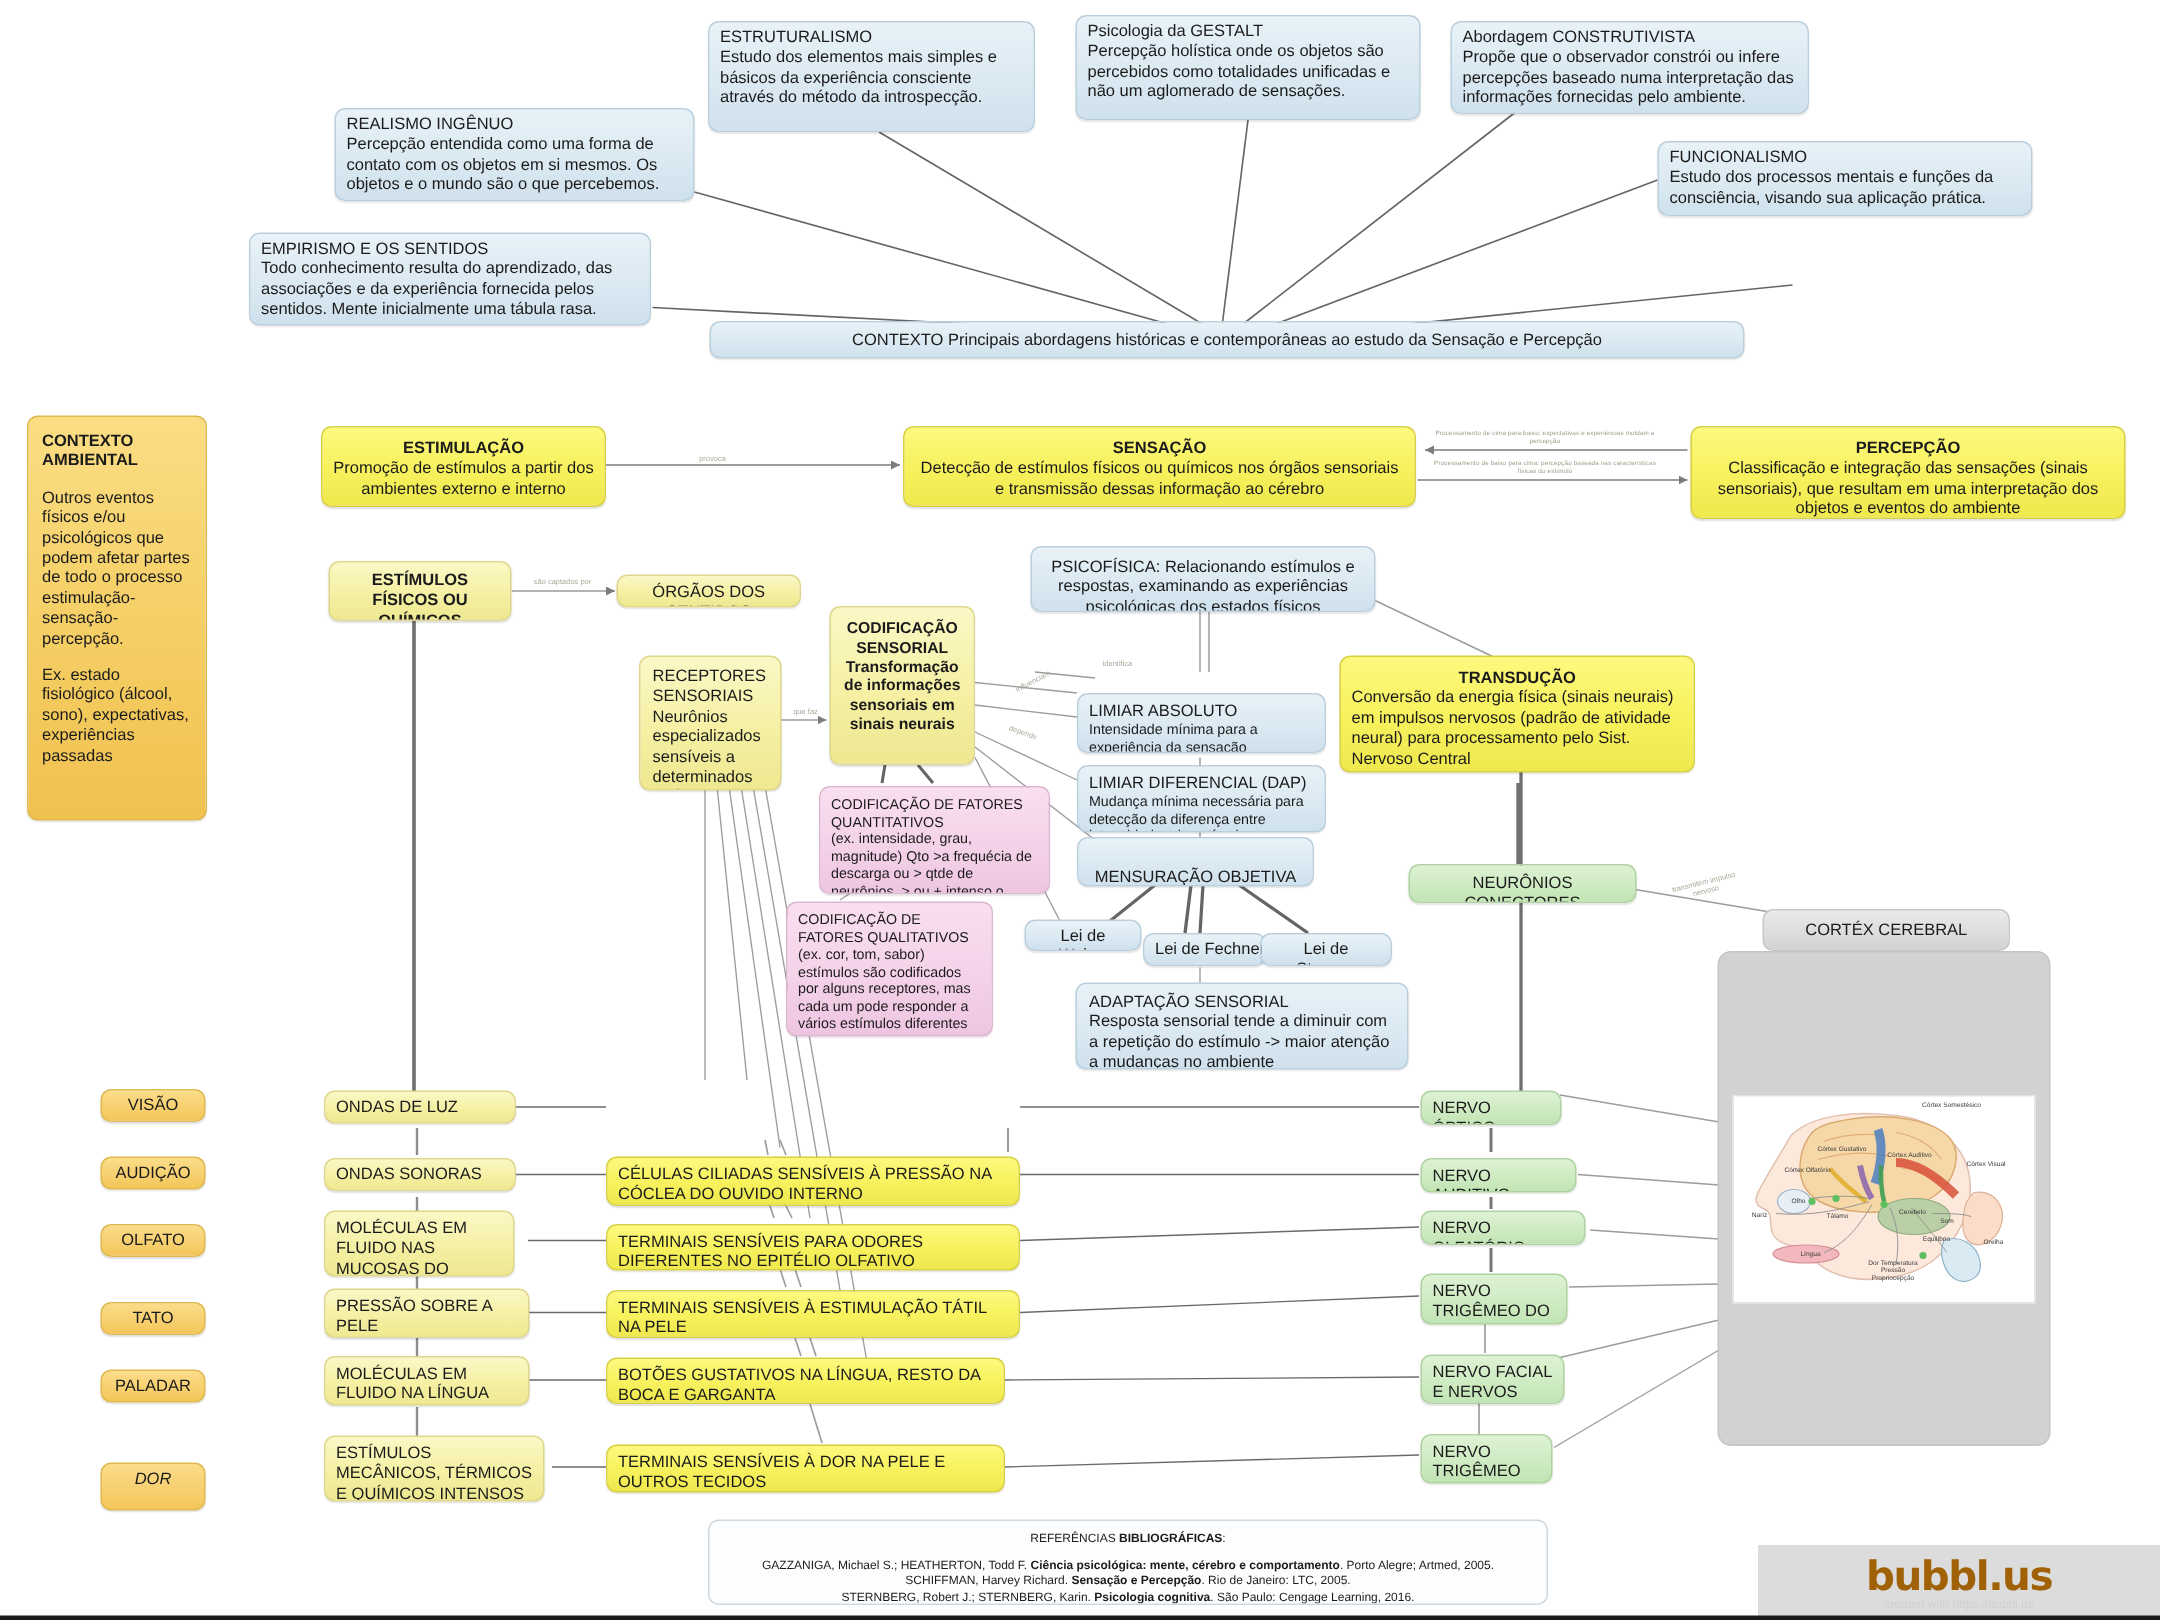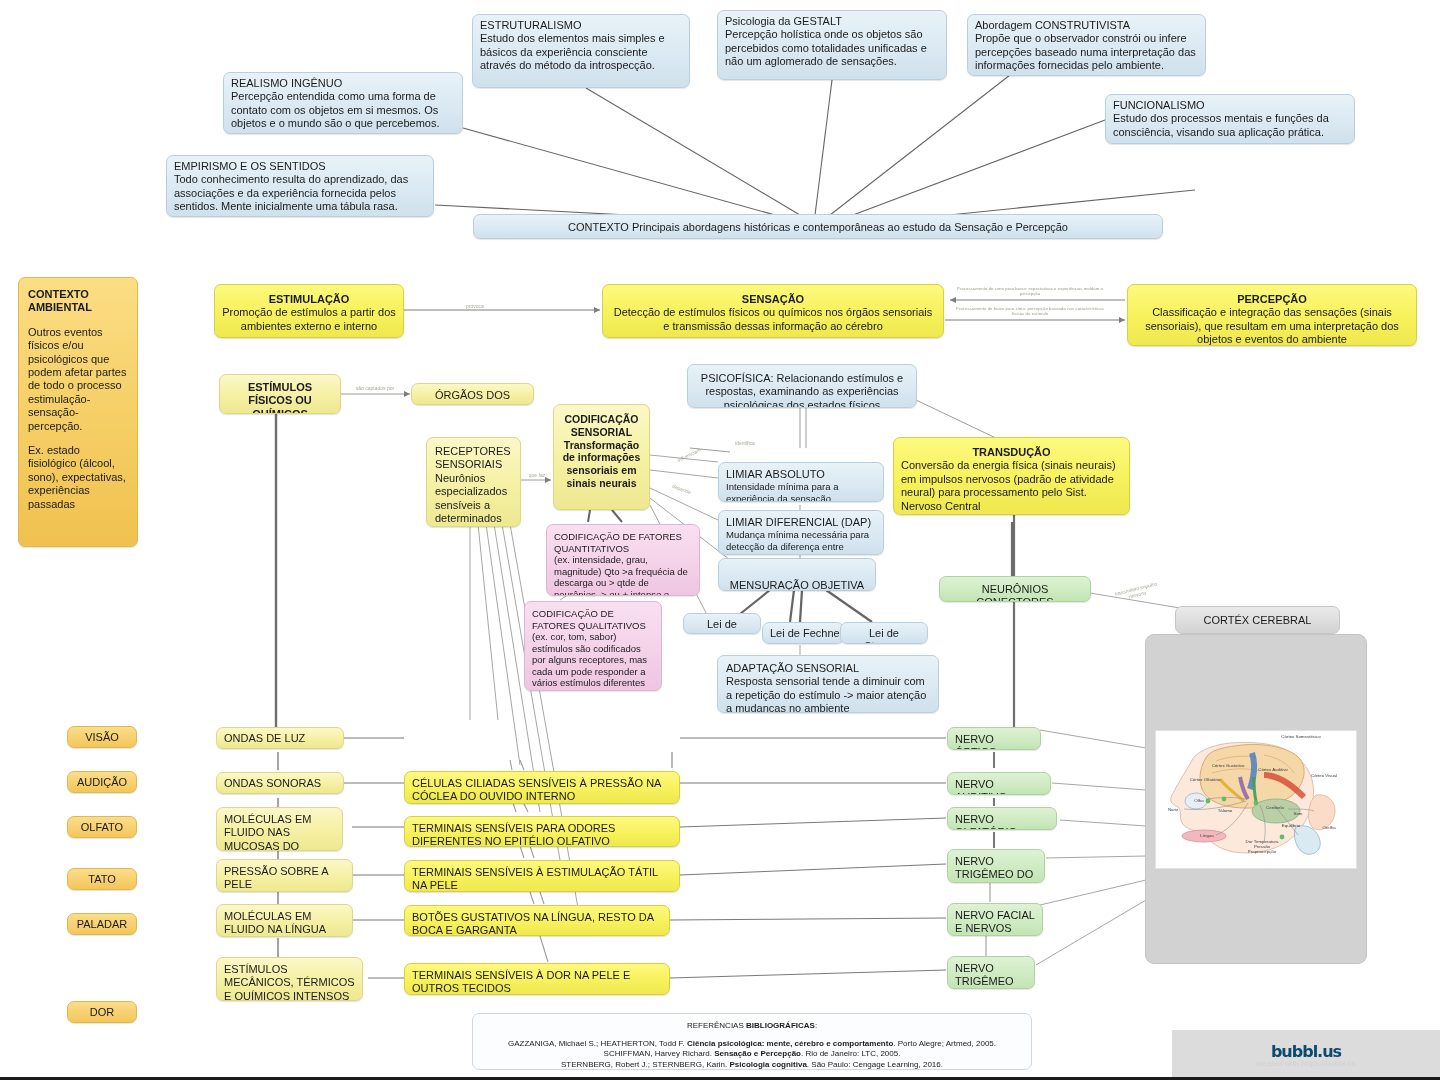--- a/index.html
+++ b/index.html
@@ -101,21 +101,21 @@
   .bstxt{position:absolute;font-size:4.4px;color:#3b3b3b;line-height:1.15;text-align:center;}
   
   #wm{
     position:absolute;
     right:0;bottom:0;
     width:268px;height:50px;
     background:#dcdcdc;
     display:flex;flex-direction:column;align-items:center;justify-content:center;
   }
   #wmtext{
-    font-size:16px;font-weight:bold;color:#0c4a6e;letter-spacing:-1px;
+    font-size:27px;font-weight:bold;color:#a16207;letter-spacing:-1px;
     font-family:"DejaVu Sans", sans-serif;
   }
   #wmsub{font-size:8px;color:#d0d0d0;margin-top:-2px;}
   #refbox{
     position:absolute;
     font-size:8px;
     line-height:1.32;
   }
   #refbox .rhead{font-size:8px;margin-bottom:7px;}
   #refbox .rhead b{font-weight:bold;}
@@ -523,21 +523,21 @@
 
   <div class="node orange ctr" style="left:67px;top:913px;width:70px;height:22px;padding-top:4px;">
     <span>PALADAR</span></div>
   <div class="node softyellow" style="left:216px;top:904px;width:137px;height:33px;padding:5px 7px;">
     <span>MOLÉCULAS EM FLUIDO NA LÍNGUA</span></div>
   <div class="node yellow" style="left:404px;top:905px;width:266px;height:31px;padding:5px 7px;">
     <span>BOTÕES GUSTATIVOS NA LÍNGUA, RESTO DA BOCA E GARGANTA</span></div>
   <div class="node green" style="left:947px;top:903px;width:96px;height:33px;padding:5px 7px;">
     <span>NERVO FACIAL E NERVOS</span></div>
 
-  <div class="node orange ctr" style="left:67px;top:1001px;width:70px;height:22px;padding-top:4px;">
+  <div class="node orange ctr" style="left:67px;top:975px;width:70px;height:32px;padding-top:4px;font-style:italic;">
     <span>DOR</span></div>
   <div class="node softyellow" style="left:216px;top:957px;width:147px;height:44px;padding:5px 7px;">
     <span>ESTÍMULOS MECÂNICOS, TÉRMICOS E QUÍMICOS INTENSOS</span></div>
   <div class="node yellow" style="left:404px;top:963px;width:266px;height:32px;padding:5px 7px;">
     <span>TERMINAIS SENSÍVEIS À DOR NA PELE E OUTROS TECIDOS</span></div>
   <div class="node green" style="left:947px;top:956px;width:88px;height:33px;padding:5px 7px;">
     <span>NERVO TRIGÊMEO</span></div>
 
   <div id="refbox" class="node white" style="left:472px;top:1013px;width:560px;height:57px;padding:7px 9px;text-align:center;">
     <div class="rhead">

